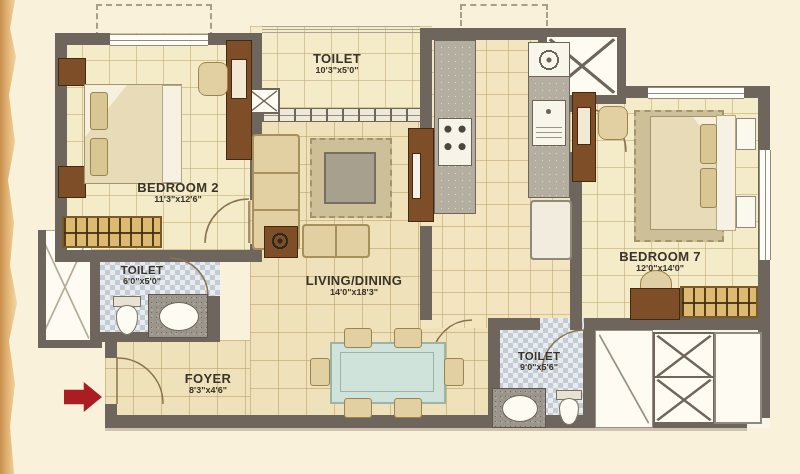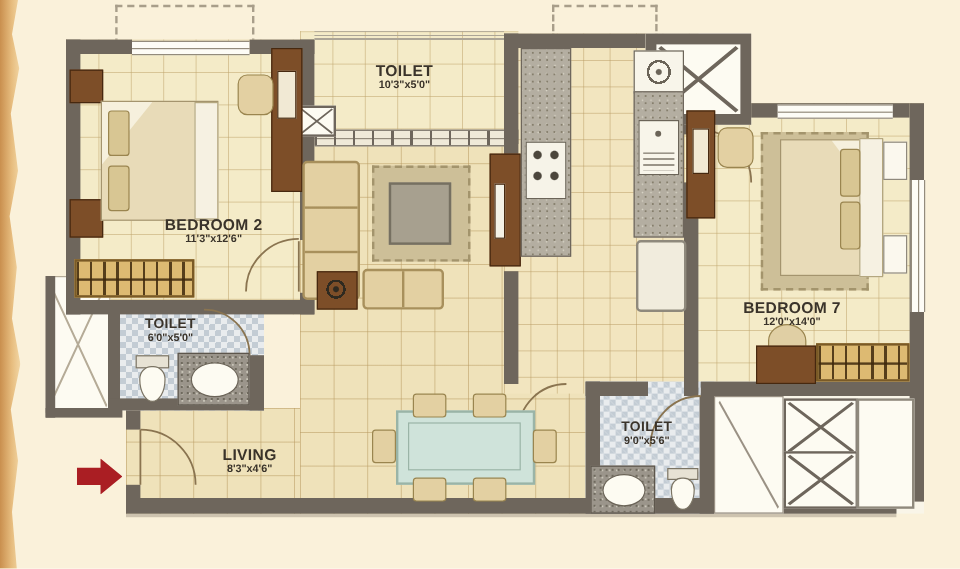--- a/index.html
+++ b/index.html
@@ -243,26 +243,30 @@
     <div class="dims">10'3"x5'0"</div>
   </div>
   <div class="abs label" style="left:108px;top:181px;width:140px;">
     <div class="rname">BEDROOM 2</div>
     <div class="dims">11'3"x12'6"</div>
   </div>
   <div class="abs label" style="left:96px;top:264px;width:92px;">
     <div class="rname-s">TOILET</div>
     <div class="dims">6'0"x5'0"</div>
   </div>
+  <div class="abs label" style="left:284px;top:274px;width:140px;">
+    <div class="rname">LIVING/DINING</div>
+    <div class="dims">14'0"x18'3"</div>
+  </div>
   <div class="abs label" style="left:590px;top:250px;width:140px;">
     <div class="rname">BEDROOM 7</div>
     <div class="dims">12'0"x14'0"</div>
   </div>
   <div class="abs label" style="left:498px;top:350px;width:82px;">
     <div class="rname-s">TOILET</div>
     <div class="dims">9'0"x5'6"</div>
   </div>
   <div class="abs label" style="left:158px;top:372px;width:100px;">
-    <div class="rname">LIVING</div>
+    <div class="rname">FOYER</div>
     <div class="dims">8'3"x4'6"</div>
   </div>
 
 </div>
 
 </body></html>

